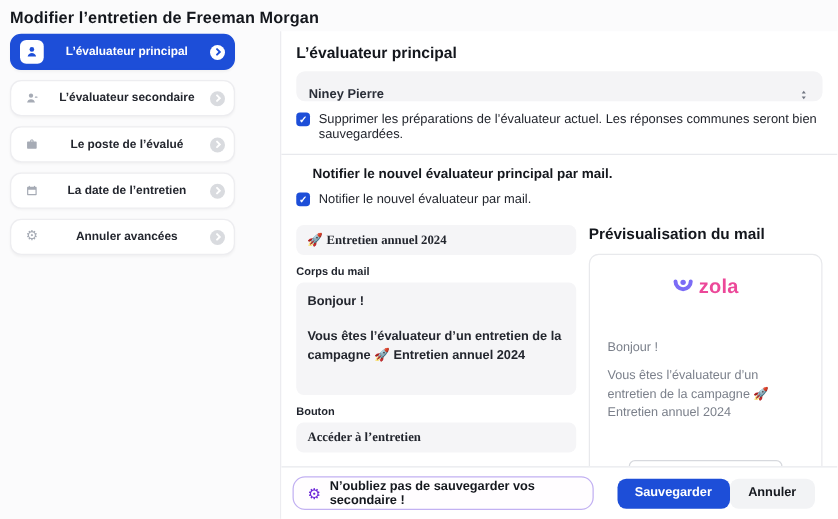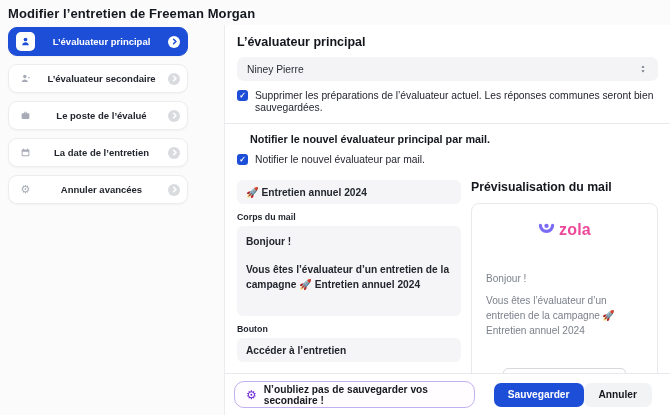--- a/index.html
+++ b/index.html
@@ -31,41 +31,41 @@
   .chev { width:12px; height:12px; border-radius:50%; background:#d9dbdf; color:#fff; display:flex; align-items:center; justify-content:center; flex:none; }
   .side-item.active .chev { background:#fff; color:#1d4ed8; }
   .chev svg { width:7px; height:7px; }
 
   
   .main { flex:1; background:#fff; border-left:1px solid #ececf0; display:flex; flex-direction:column; overflow:hidden; }
   .content { flex:1; overflow:hidden; padding:10px 12px 0 12px; }
   .main-heading { font-size:12.5px; font-weight:700; color:#14171d; margin-bottom:8px; }
 
   .select-box {
-    height:24px; background:#f4f4f6; border-radius:7px; display:flex; align-items:center;
-    padding:0 10px; font-size:10.3px; font-weight:400; color:#2a2e38; cursor:pointer;
+    height:24px; background:#f4f4f6; border-radius:7px; display:flex; align-items:flex-end;
+    padding:0 10px; font-size:10.3px; font-weight:700; color:#2a2e38; cursor:pointer;
   }
   .select-box .grow { flex:1; }
   .select-box svg { width:10px; height:10px; color:#6f7480; }
 
   .cb-row { display:flex; align-items:flex-start; gap:7px; margin-top:9px; cursor:pointer; }
   .cb { width:11px; height:11px; flex:none; background:#1d4ed8; border-radius:3px; color:#fff; font-size:8px; line-height:11px; text-align:center; font-weight:700; }
   .cb-label { font-size:10.3px; font-weight:500; color:#23262e; line-height:1.2; }
 
   .divider { border:none; border-top:1px solid #e8e9ed; margin:8px -12px 0 -12px; }
   .notify-heading { margin-top:9px; font-size:10.8px; font-weight:700; color:#14171d;margin-left:13px; }
 
   .columns { display:flex; gap:10px; margin-top:14px; }
   .left-col { width:224px; flex:none; }
   .right-col { flex:1; }
 
   .field-label { font-size:8.8px; font-weight:700; color:#1f232c; margin-bottom:4px; }
   .field-input {
     height:24px; background:#f5f5f7; border-radius:6px; display:flex; align-items:center;
-    padding:0 9px; font-size:10.2px; font-weight:600; color:#23262e;
+    padding:0 9px; font-size:10.2px; font-weight:600; color:#23262e;font-family:Liberation Serif, serif;
   }
   .field-area {
     background:#f5f5f7; border-radius:6px; padding:9px; height:90px;
     font-size:10.2px; font-weight:600; color:#23262e; line-height:1.4; margin-bottom:8px;
   }
   .field-area .ta-line2 { margin-top:14px; }
   .mt8 { margin-top:8px; }
 
   .preview-heading { font-size:12.3px; font-weight:700; color:#14171d; margin-bottom:9px; }
   .preview-card { border:1px solid #e8e9ec; border-radius:8px; padding:12px 14px; height:220px; background:#fff; }

